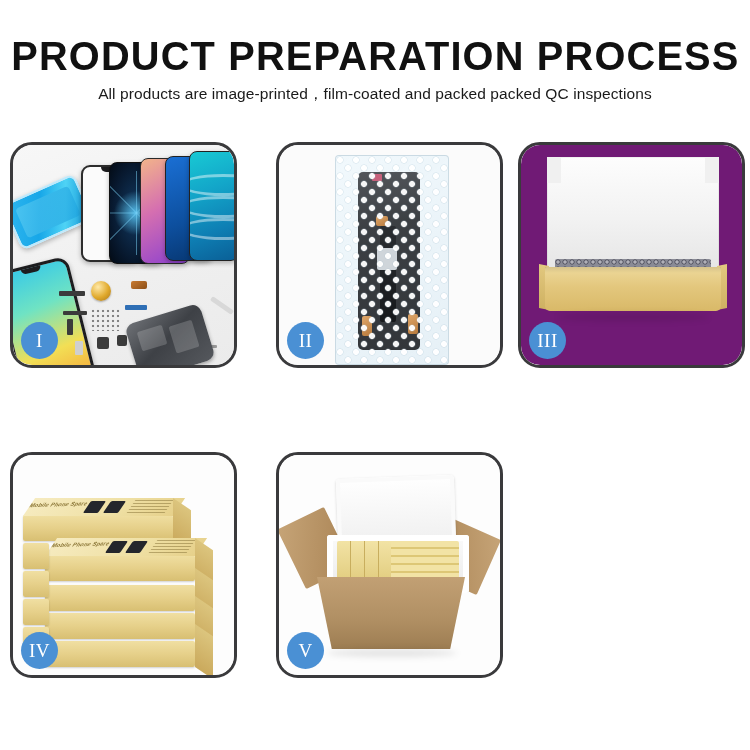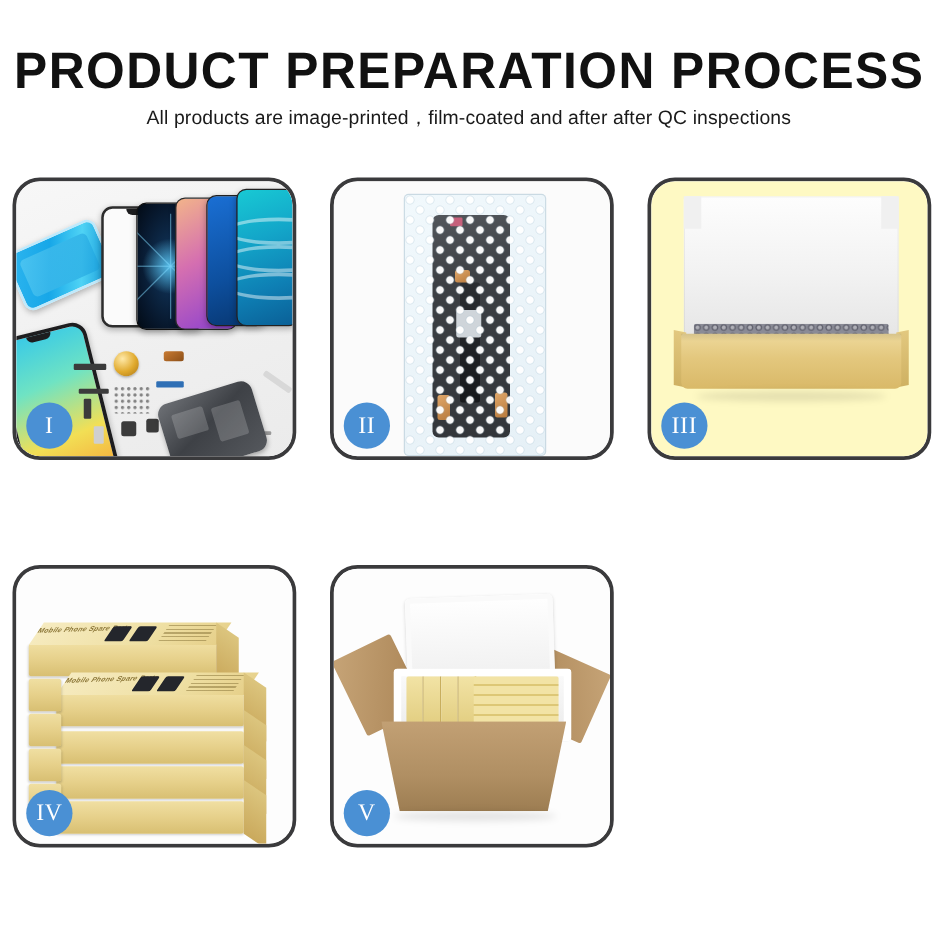--- a/index.html
+++ b/index.html
@@ -41,21 +41,21 @@
   .panel{
     position:absolute;
     width:227px;height:226px;
     border:3px solid #3a3a3c;
     border-radius:22px;
     background:#f4f4f4;
     overflow:hidden;
     box-sizing:border-box;
   }
   .p-c0{left:0px;}
-  .p-c1{left:254px;}
+  .p-c1{left:266px;}
   .p-c2{left:508px;}
   .p-r0{top:0px;}
   .p-r1{top:310px;}
 
   .scene{position:absolute;inset:0;overflow:hidden;border-radius:19px;}
 
   
   .badge{
     position:absolute;
     left:8px;bottom:6px;
@@ -126,21 +126,21 @@
   .lcd{position:absolute;left:22px;top:16px;width:62px;height:178px;
        background:linear-gradient(170deg,#3d4045 0%,#24272b 30%,#1a1c20 100%);
        border-radius:5px;opacity:.88;}
   .flex{position:absolute;left:44px;top:70px;width:16px;height:96px;
        background:linear-gradient(180deg,#2a2d31,#16181b);border-radius:2px;}
   .flexpad{position:absolute;left:41px;top:92px;width:20px;height:22px;background:#cfd5da;border-radius:2px;}
   .cop{position:absolute;background:linear-gradient(150deg,#e0a76a,#b87a3c);border-radius:2px;}
   .pinkmark{position:absolute;left:36px;top:18px;width:10px;height:7px;background:#d4627f;border-radius:1px;opacity:.9;}
 
   
-  .s3{background:#fef9c3;}
+  .s3{background:#701a75;}
   .lid3{position:absolute;left:26px;top:12px;width:172px;height:112px;
        background:linear-gradient(180deg,#fdfdfd 0%,#f2f2f2 55%,#e6e6e6 100%);
        border-radius:3px 3px 0 0;box-shadow:inset 0 0 0 1px rgba(0,0,0,.05);}
   .lid3 .fold{position:absolute;top:0;width:14px;height:26px;background:#f0f0f0;}
   .tray3{position:absolute;left:24px;top:122px;width:176px;height:44px;
        background:linear-gradient(180deg,#eed99b 0%,#e3c77d 45%,#d9b968 100%);
        border-radius:2px 2px 5px 5px;}
   .tray3:after{content:"";position:absolute;left:0;right:0;top:0;height:6px;
        background:linear-gradient(180deg,rgba(0,0,0,.10),rgba(0,0,0,0));}
   .foam3{position:absolute;left:34px;top:114px;width:156px;height:28px;
@@ -208,21 +208,21 @@
   .tape{position:absolute;background:rgba(150,122,80,.55);border-radius:1px;}
 
   .shadow{position:absolute;border-radius:50%;background:rgba(0,0,0,.10);filter:blur(3px);}
 </style>
 </head>
 <body>
 
 <div id="page">
 
   <div class="title">PRODUCT PREPARATION PROCESS</div>
-  <div class="subtitle">All products are image-printed，film-coated and after after QC inspections</div>
+  <div class="subtitle">All products are image-printed，film-coated and packed packed QC inspections</div>
 
   <div class="grid">
 
     <div class="panel p-c0 p-r0">
       <div class="scene s1">
         <div class="ph ph1">
             <i></i>
           </div>
         <div class="ph ph2">
             <span class="notch"></span>

